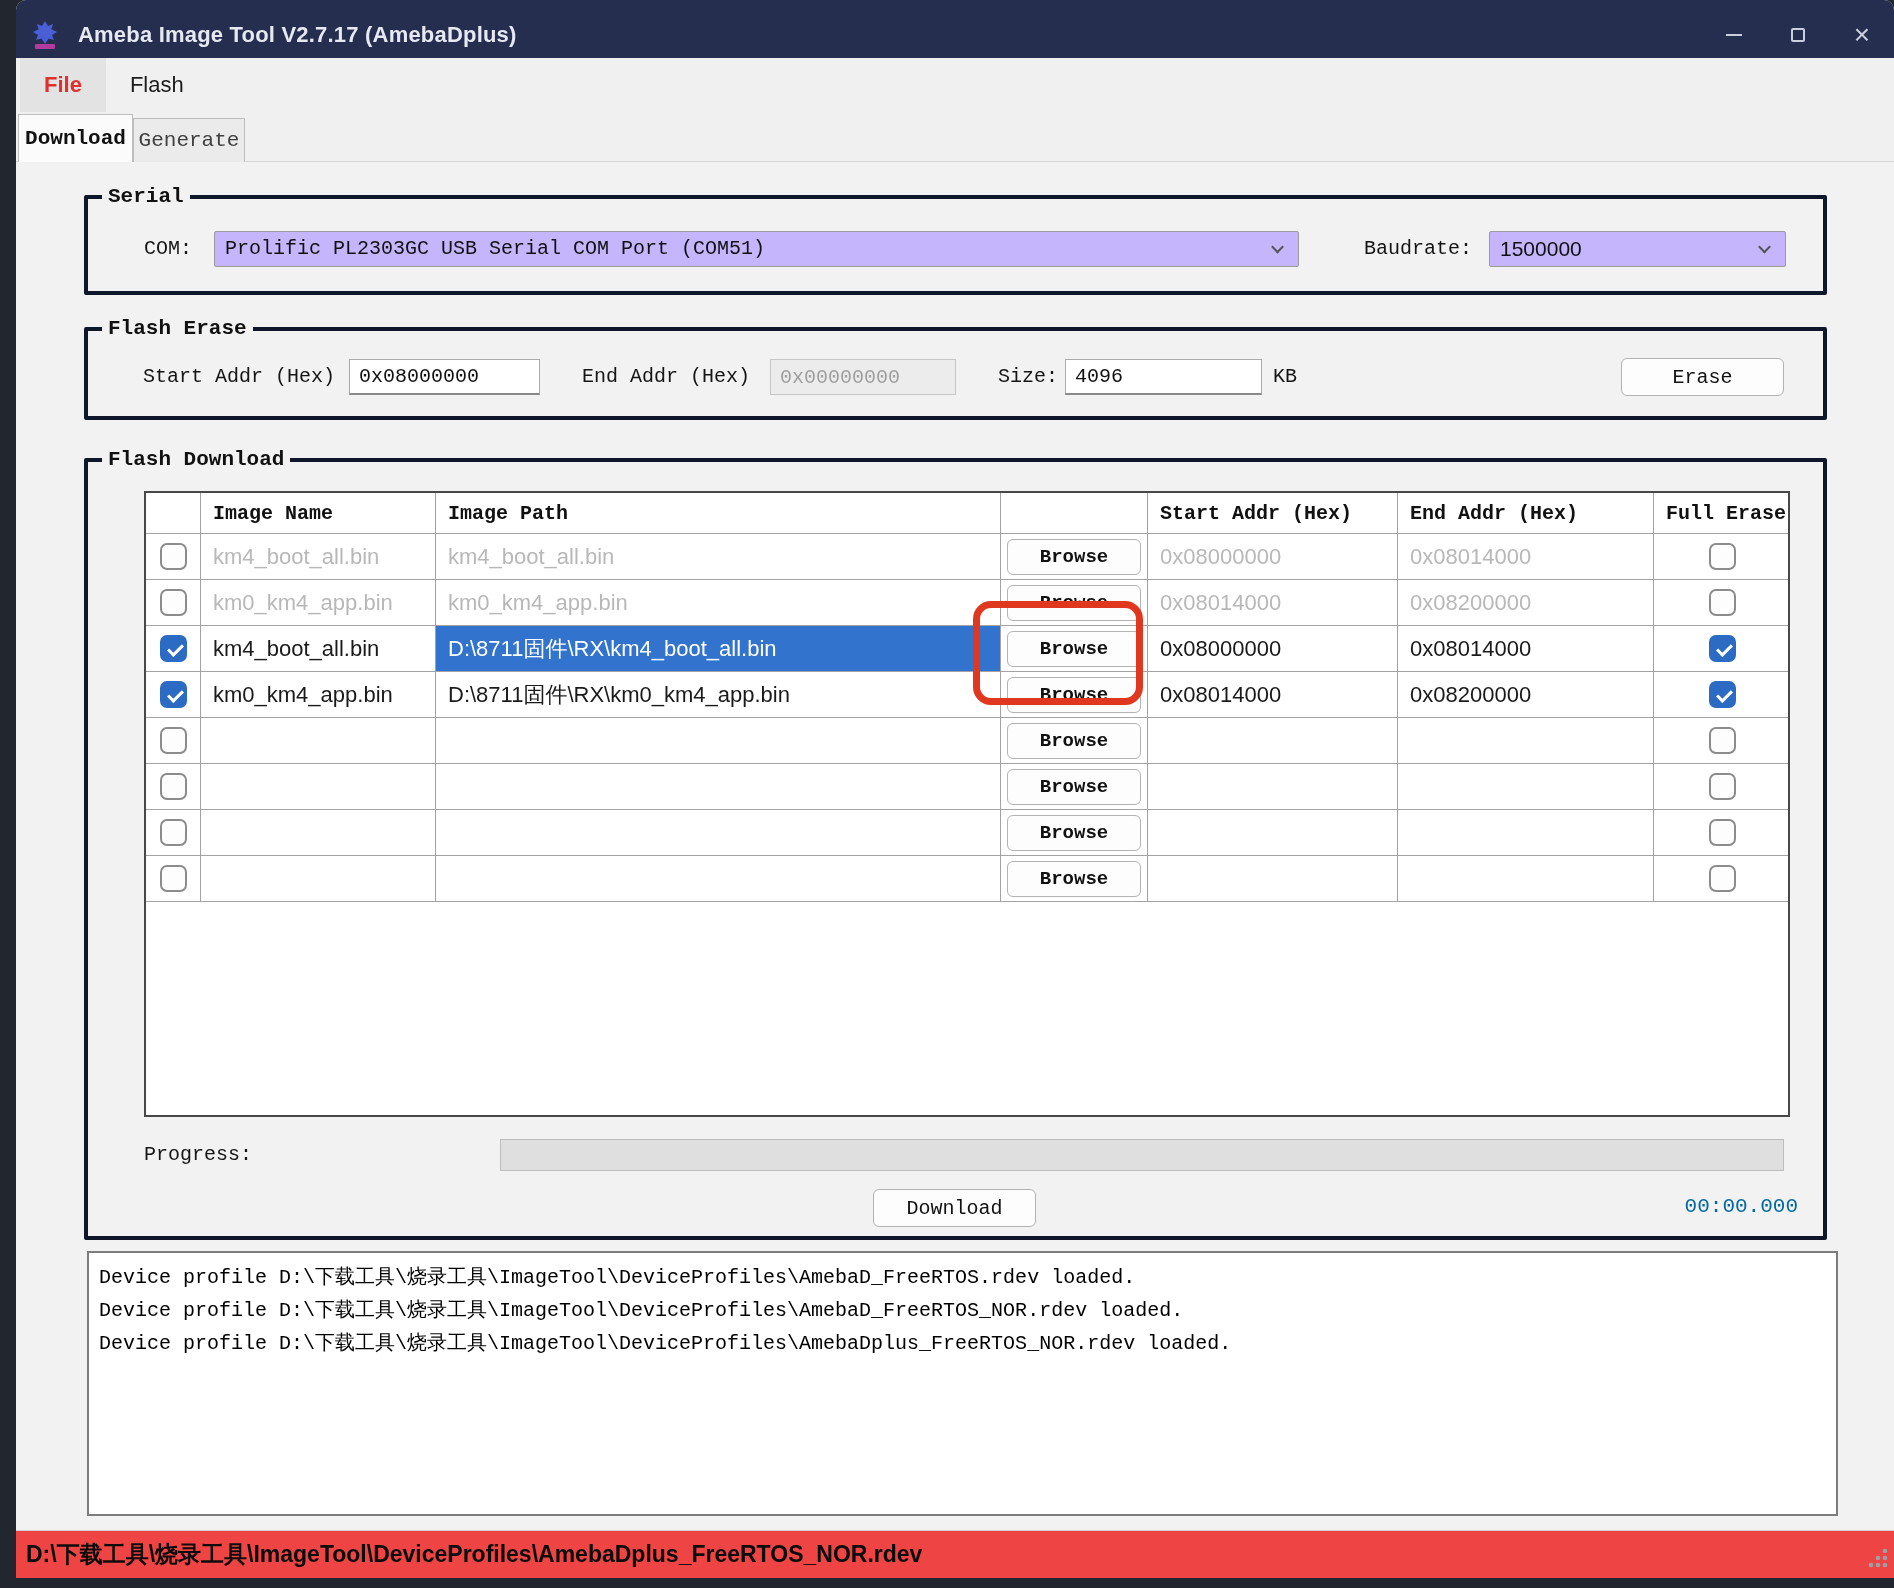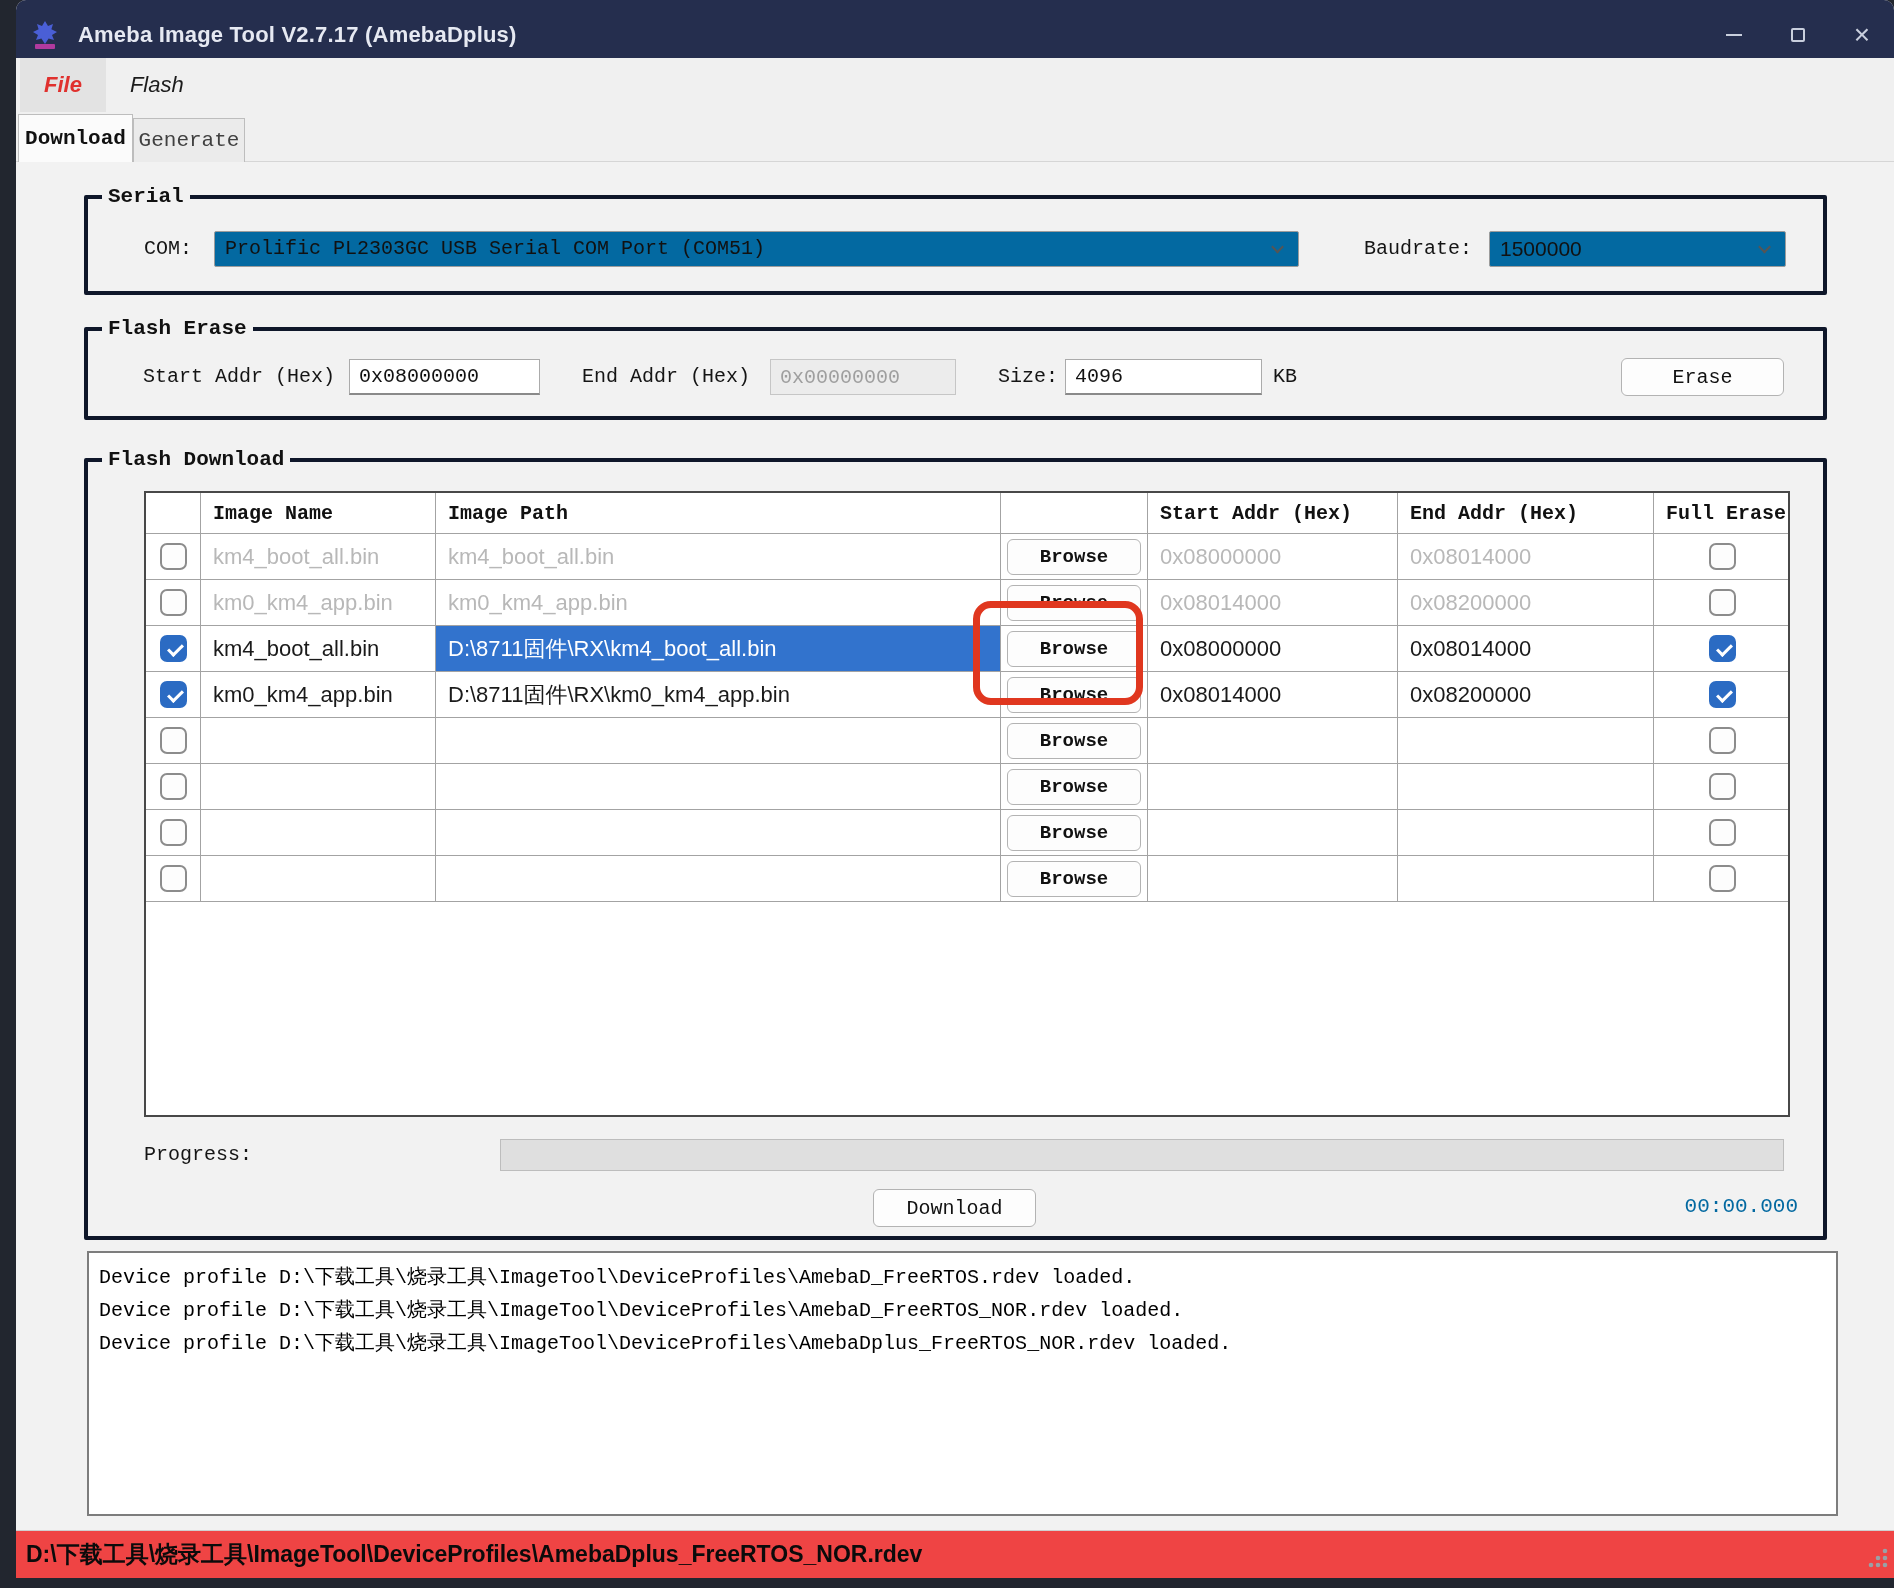--- a/index.html
+++ b/index.html
@@ -13,40 +13,40 @@
   
   .titlebar{position:absolute;left:0;top:0;right:0;height:70px;background:#252e4e;display:flex;align-items:center;}
   .app-icon{width:34px;height:34px;margin-left:12px;flex:0 0 auto;}
   .titlebar .title{color:#e6e9f2;font-size:22px;font-weight:600;margin-left:16px;letter-spacing:.2px;}
   .win-controls{margin-left:auto;display:flex;height:100%;}
   .win-btn{width:64px;height:100%;display:flex;align-items:center;justify-content:center;cursor:pointer;}
   .glyph-min{width:16px;height:2px;background:#c9cfdd;display:block;}
   .glyph-max{width:14px;height:14px;border:2px solid #c9cfdd;border-radius:2px;display:block;}
   .glyph-close{color:#c9cfdd;font-size:28px;line-height:28px;font-family:var(--sans);}
   
-  .menubar{position:absolute;left:0;top:58px;right:0;height:54px;background:#f0f0f0;display:flex;align-items:stretch;font-style:italic;}
+  .menubar{position:absolute;left:0;top:58px;right:0;height:54px;background:#f0f0f0;display:flex;align-items:stretch;}
   .menu-item{padding:0 24px;display:flex;align-items:center;font-size:22px;color:#1c1c1c;cursor:pointer;}
   .menu-item.file{background:#e3e3e3;color:#e0312e;font-weight:700;margin-left:4px;}
   
   .tabstrip{position:absolute;left:0;top:112px;right:0;height:50px;background:#f0f0f0;}
   .tabstrip::after{content:"";position:absolute;left:0;right:0;bottom:0;height:1px;background:#d6d6d6;}
   .tab{position:absolute;bottom:0;display:flex;align-items:center;justify-content:center;
     font-family:var(--mono);font-size:21px;border:1px solid #bdbdbd;border-bottom:none;cursor:pointer;z-index:2;}
   .tab.active{left:2px;width:115px;height:48px;background:#fbfbfb;font-weight:700;color:#111;}
   .tab.inactive{left:117px;width:112px;height:44px;background:#ebebeb;color:#404040;}
   
   .content{position:absolute;left:0;top:162px;right:0;bottom:48px;background:#f2f2f2;}
   .group{position:absolute;border:4px solid #0f172a;border-radius:2px;}
   .legend{position:absolute;top:-14px;left:14px;background:#f2f2f2;padding:0 6px;
     font-family:var(--mono);font-weight:700;font-size:21px;color:#111;}
   .flabel{position:absolute;font-family:Liberation Mono, monospace;font-size:20px;color:#151515;line-height:36px;white-space:nowrap;text-align:center;}
   .tinput{position:absolute;height:36px;border:1px solid #ababab;border-bottom:2px solid#8a8a8a;background:#fff;
     padding:0 9px;font-family:var(--mono);font-size:20px;color:#111;}
   .tinput.disabled{background:#ececec;border:1px solid #c6c6c6;color:#9f9f9f;}
-  .combo{position:absolute;height:36px;background:#0369a1;border:1px solid #9c9c9c;border-radius:2px;
+  .combo{position:absolute;height:36px;background:#c4b5fd;border:1px solid #9c9c9c;border-radius:2px;
     padding:0 34px 0 10px;font-family:var(--mono);font-size:20px;color:#111;line-height:34px;
     white-space:nowrap;overflow:hidden;cursor:pointer;}
   .combo.sansval{font-family:var(--sans);font-size:21px;}
   .chev{position:absolute;right:16px;top:50%;width:9px;height:9px;border-right:2px solid #555;
     border-bottom:2px solid #555;transform:translateY(-72%) rotate(45deg);}
   .btn{display:flex;align-items:center;justify-content:center;background:#fdfdfd;border:1px solid #b3b3b3;
     border-radius:6px;font-family:var(--mono);font-size:20px;color:#111;cursor:pointer;}
   
   .dgrid{position:absolute;background:#fff;border:2px solid #484848;overflow:hidden;}
   .trow,.thead{display:grid;grid-template-columns:55px 235px 565px 147px 250px 256px 137px;}

